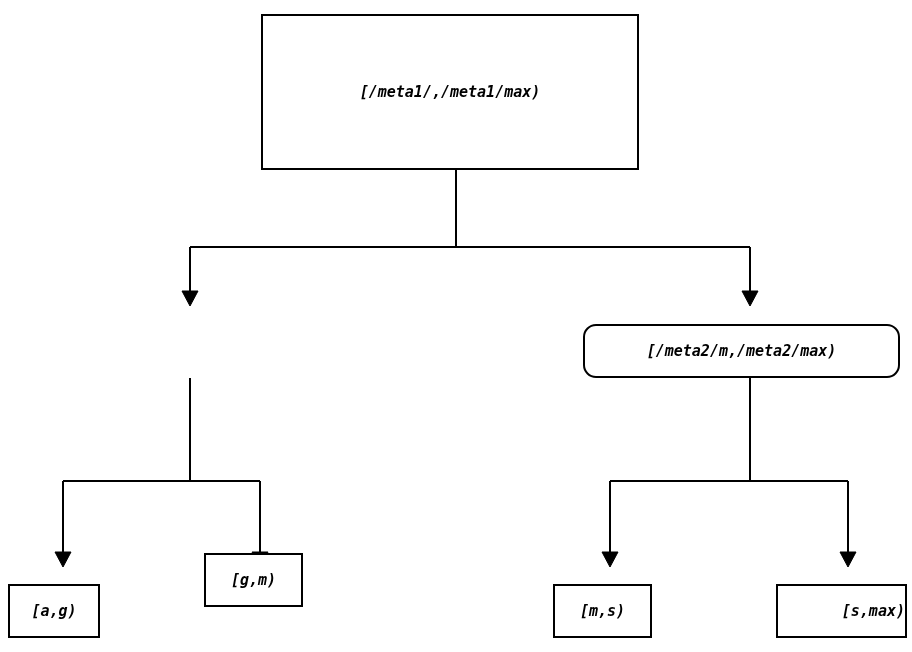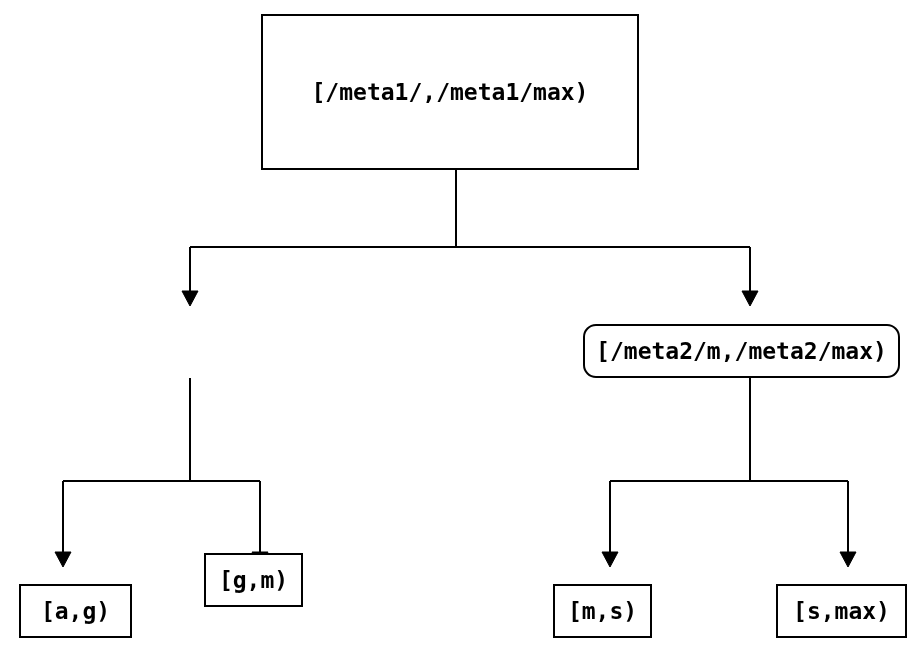--- a/index.html
+++ b/index.html
@@ -33,33 +33,34 @@
     stroke-width: 1;
   }
   .node {
     position: absolute;
     box-sizing: border-box;
     border: 2px solid var(--line-color, #000000);
     background: var(--bg-color, #ffffff);
     display: flex;
     align-items: center;
     justify-content: center;
-    font-size: 23px;
+    font-size: 15px;
     font-weight: 700;
     color: var(--text-color, #000000);
     white-space: nowrap;
     line-height: 1;
+    font-style: italic;
   }
   .node-root       { left: 261px; top: 14px;  width: 378px; height: 156px; }
   .node-meta2-low  { left: 22px;  top: 324px; width: 321px; height: 54px; }
   .node-meta2-high { left: 583px; top: 324px; width: 317px; height: 54px; border-radius: 13px; }
-  .node-leaf-ag    { left: 19px;   top: 584px; width: 113px;  height: 54px; }
+  .node-leaf-ag    { left: 8px;   top: 584px; width: 92px;  height: 54px; }
   .node-leaf-gm    { left: 204px; top: 553px; width: 99px;  height: 54px; }
   .node-leaf-ms    { left: 553px; top: 584px; width: 99px;  height: 54px; }
-  .node-leaf-smax  { left: 776px; top: 584px; width: 131px; height: 54px; }
+  .node-leaf-smax  { left: 776px; top: 584px; width: 131px; height: 54px; justify-content: flex-end; }
 </style>
 </head>
 <body>
 
 <div class="canvas">
 
   <svg class="edges" viewBox="0 0 912 652" xmlns="http://www.w3.org/2000/svg">
 
     <path d="M456 170 L456 247"></path>
     <path d="M190 247 L750 247"></path>

